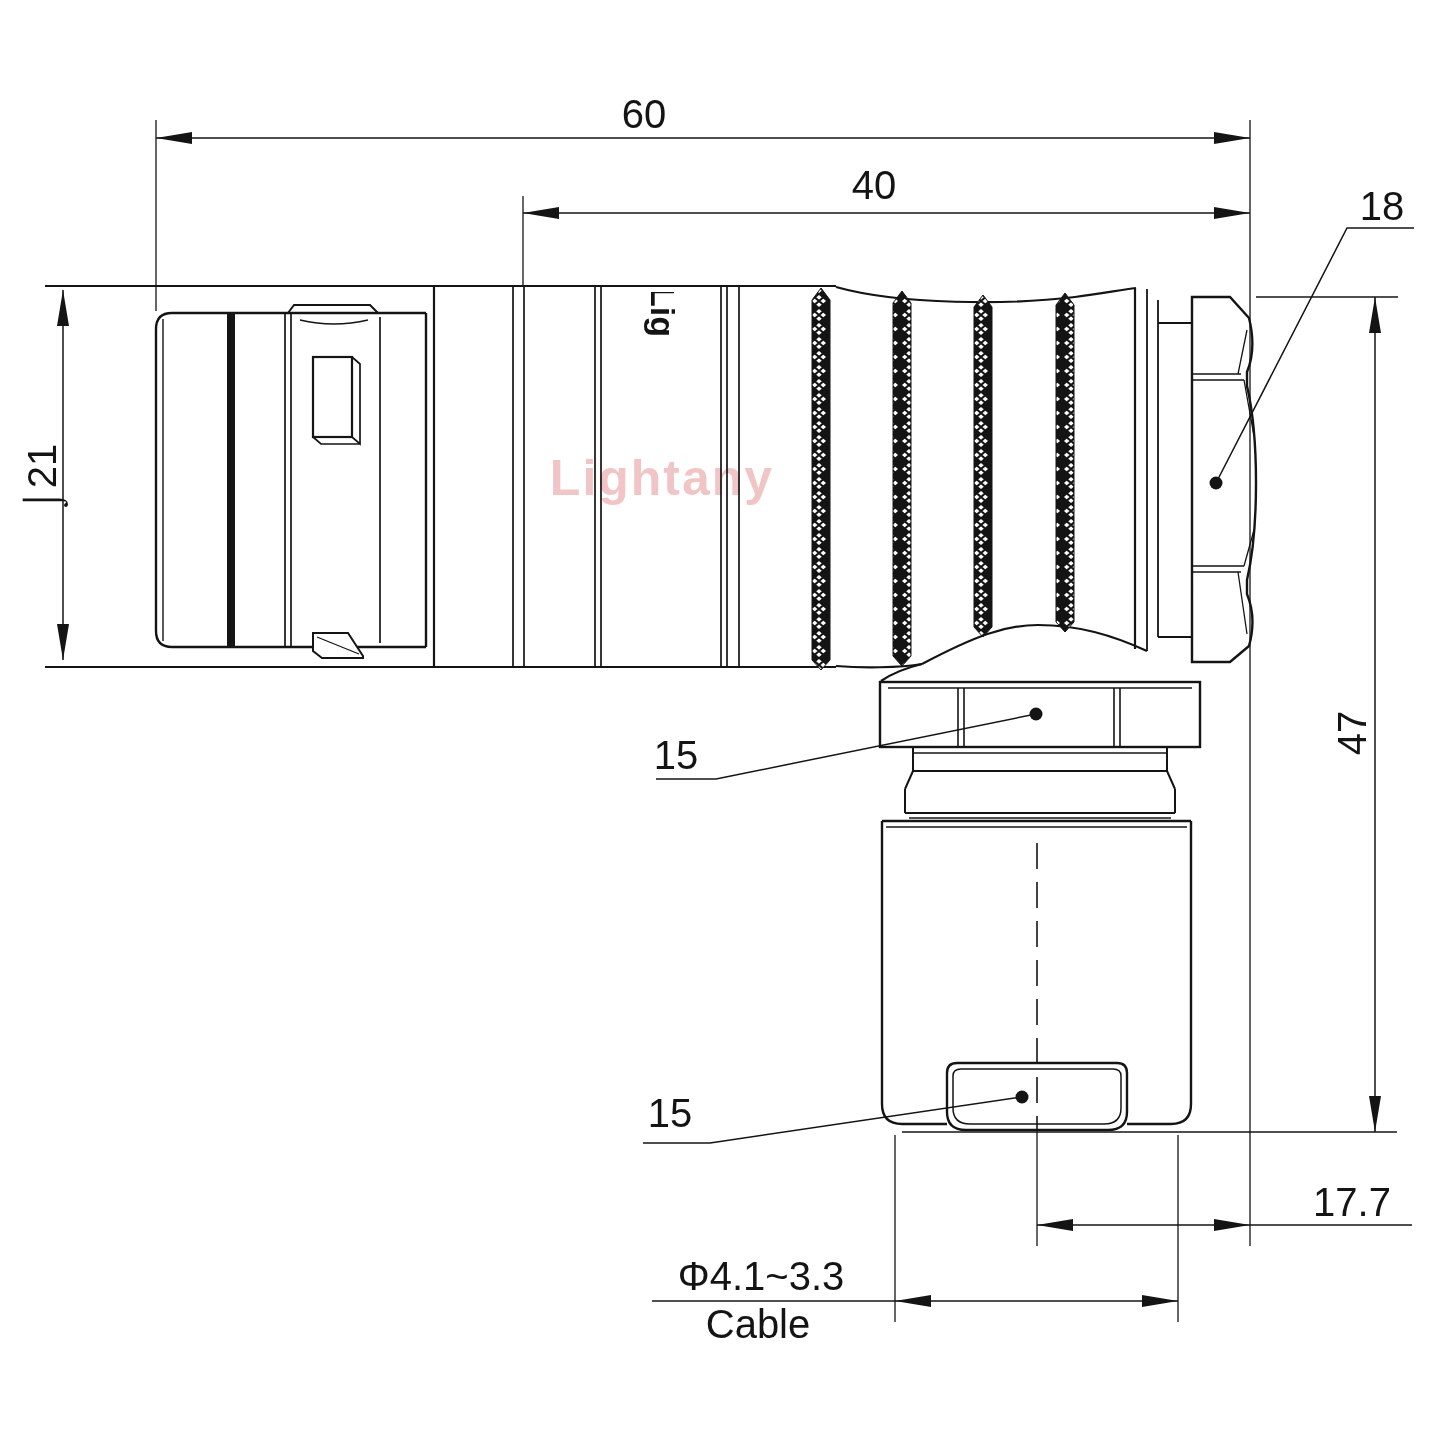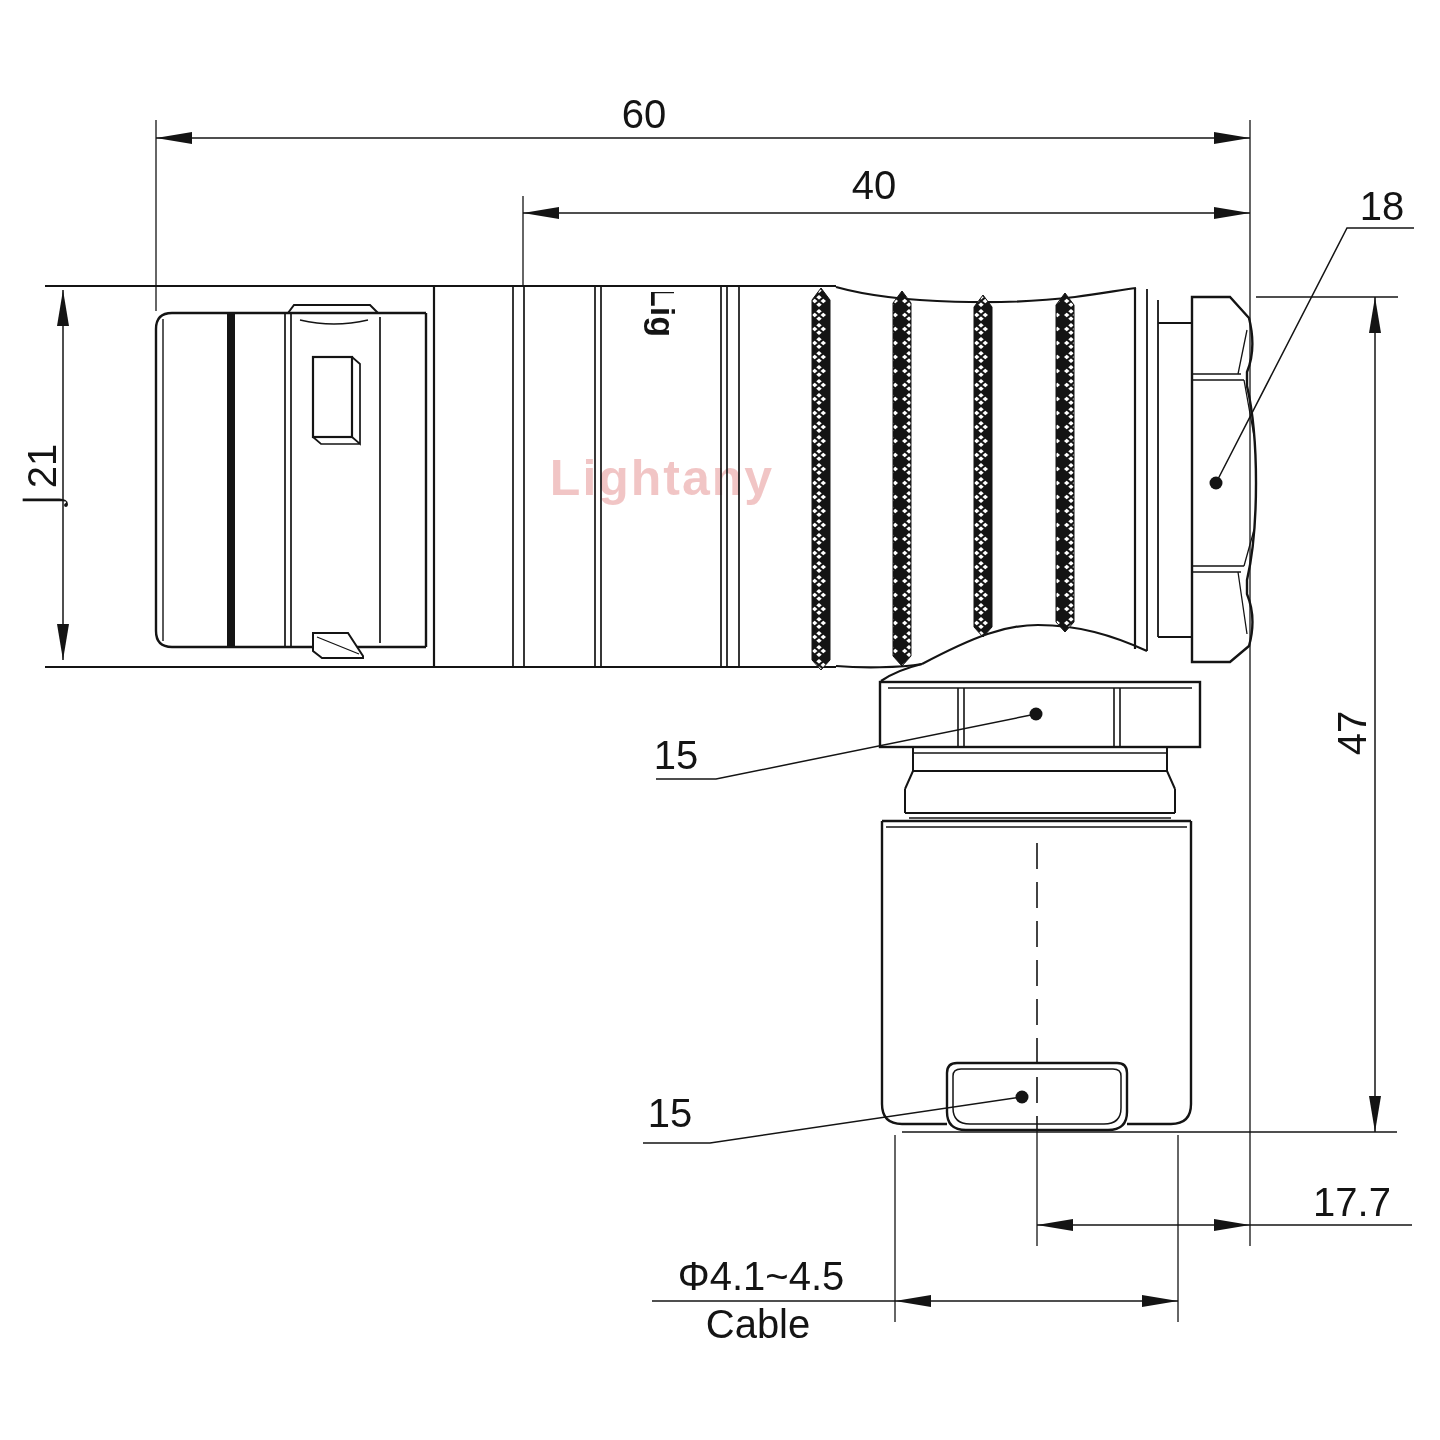--- a/index.html
+++ b/index.html
@@ -177,20 +177,20 @@
   </svg>
 
   <span class="lbl" style="left:644px;top:114px">60</span>
   <span class="lbl" style="left:874px;top:185px">40</span>
   <span class="lbl" style="left:1382px;top:206px">18</span>
   <span class="lbl rot" style="left:42px;top:478px">⌡21</span>
   <span class="lbl rot" style="left:1352px;top:733px">47</span>
   <span class="lbl" style="left:676px;top:755px">15</span>
   <span class="lbl" style="left:670px;top:1113px">15</span>
   <span class="lbl" style="left:1352px;top:1202px">17.7</span>
-  <span class="lbl" style="left:761px;top:1276px">Φ4.1~4.5</span>
+  <span class="lbl" style="left:761px;top:1276px">Φ4.1~3.3</span>
   <span class="lbl" style="left:758px;top:1324px">Cable</span>
 
   <div class="bodylogo-clip">
     <span class="bodylogo">Lig</span>
   </div>
 
 </div>
 
 </body></html>

